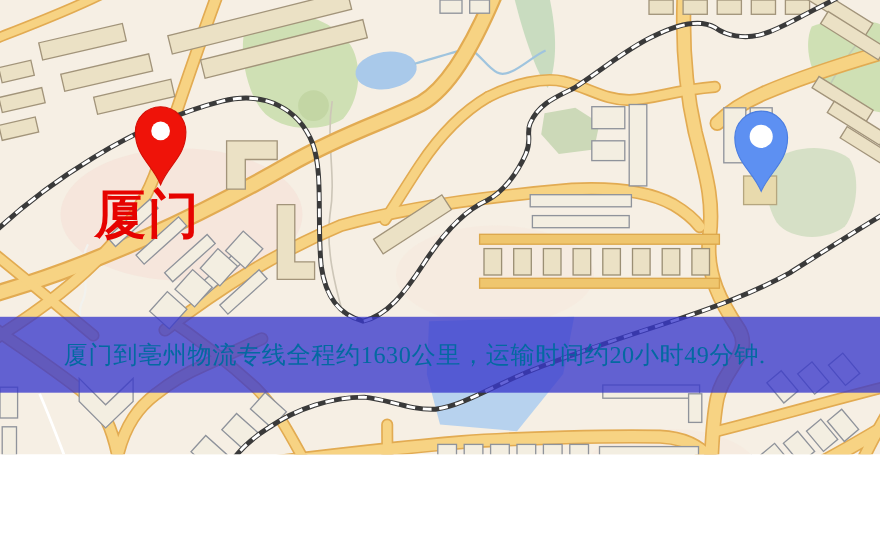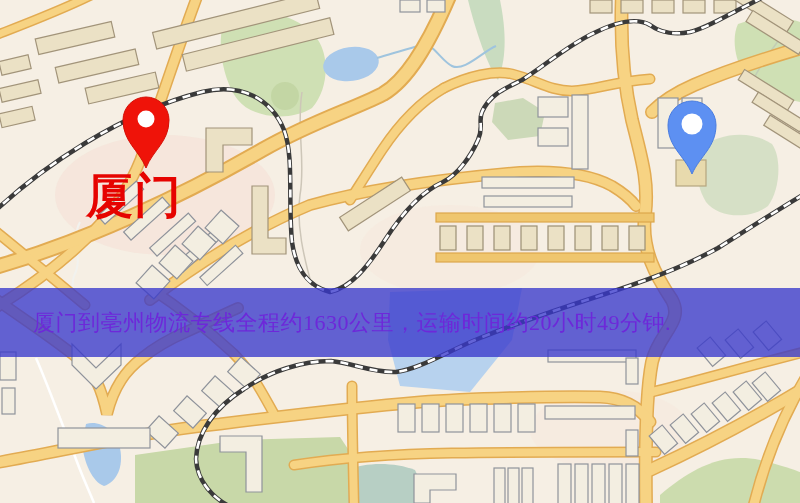--- a/index.html
+++ b/index.html
@@ -1,26 +1,26 @@
 <!DOCTYPE html>
 <html><head>
 <meta charset="utf-8">
 <style>
   html,body{margin:0;padding:0;background:#ffffff;}
-  .stage{position:relative;width:800px;height:503px;overflow:hidden;
+  .stage{position:relative;width:800px;height:413px;overflow:hidden;
          font-family:"Liberation Serif","DejaVu Serif",serif;}
   .map-art{position:absolute;left:0;top:0;width:800px;height:503px;display:block;}
   .city-label{position:absolute;font-weight:bold;line-height:1;white-space:nowrap;
               letter-spacing:1px;user-select:none;}
   .city-label.origin{left:86px;top:173px;font-size:47px;color:#e60300;}
   .city-label.dest{left:636px;top:177px;font-size:46px;color:#2b2bd8;}
   .info-banner{position:absolute;left:0;top:288px;width:800px;height:69px;
                background:rgba(56,56,204,0.78);display:flex;align-items:center;}
-  .info-banner .banner-text{color:#6d28d9;font-size:22px;padding-left:33px;
-               letter-spacing:0.5px;white-space:nowrap;}
+  .info-banner .banner-text{color:#0369a1;font-size:22px;padding-left:33px;
+               letter-spacing:0.5px;white-space:nowrap;margin-left:25px;}
 </style>
 </head>
 <body>
 
 <div class="stage">
 
   <svg class="map-art" viewBox="0 0 800 503" xmlns="http://www.w3.org/2000/svg">
 
     <rect x="0" y="0" width="800" height="503" fill="#f6efe4"></rect>
     <ellipse cx="165" cy="195" rx="110" ry="60" fill="#f6ddd3" opacity="0.5"></ellipse>

